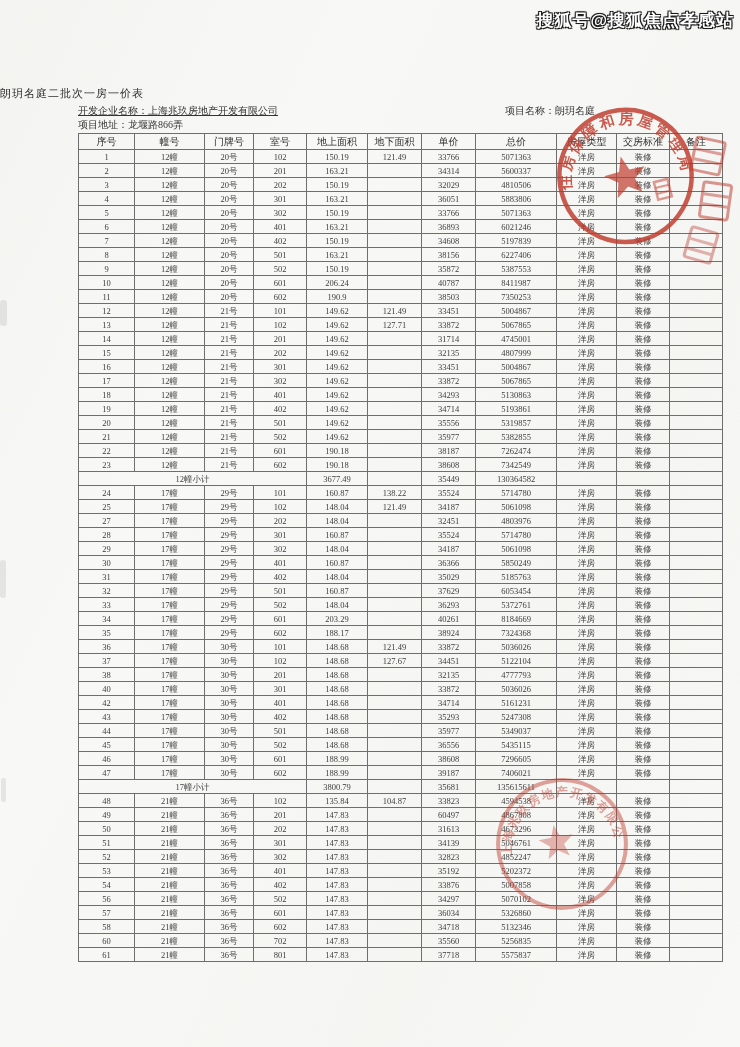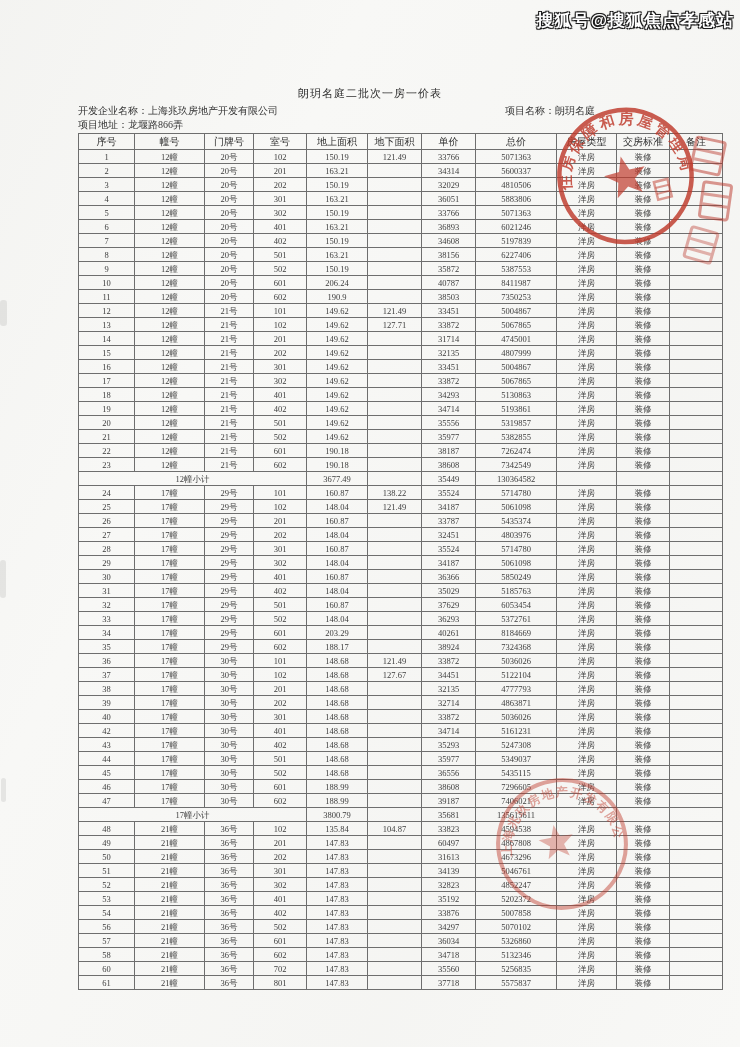--- a/index.html
+++ b/index.html
@@ -19,24 +19,24 @@
   .watermark{
     position:absolute;top:9px;right:6px;
     font-family:"Liberation Sans","DejaVu Sans",sans-serif;
     font-size:17px;font-weight:bold;letter-spacing:1px;
     color:#ffffff;
     text-shadow:-1px -1px 0 #1a1a1a,1px -1px 0 #1a1a1a,-1px 1px 0 #1a1a1a,1px 1px 0 #1a1a1a,0 0 2px #1a1a1a;
     z-index:30;
   }
   .doc-title{
     position:absolute;top:86px;left:0;width:100%;
-    text-align:center;font-size:11px;color:#2e2e2e;letter-spacing:1px;
+    text-align:left;font-size:11px;color:#2e2e2e;letter-spacing:1px;
   }
   .info-line{position:absolute;font-size:10px;color:#333;white-space:nowrap;}
-  .dev-line{top:104px;left:78px;}
+  .dev-line{top:104px;left:78px;text-decoration:underline;}
   .proj-line{top:104px;left:505px;}
   .addr-line{top:118px;left:78px;}
   table.price-table{
     position:absolute;top:133px;left:78px;width:644px;
     border-collapse:collapse;table-layout:fixed;
     font-size:8.5px;color:#3c3c3c;
   }
   .price-table th,.price-table td{
     border:1px solid #6e6e6e;
     padding:0;height:13px;line-height:12px;
@@ -431,33 +431,20 @@
           <td>102</td>
           <td>148.04</td>
           <td>121.49</td>
           <td>34187</td>
           <td>5061098</td>
           <td>洋房</td>
           <td>装修</td>
           <td></td>
         </tr>
         <tr>
-          <td>26</td>
-          <td>17幢</td>
-          <td>29号</td>
-          <td>201</td>
-          <td>160.87</td>
-          <td></td>
-          <td>33787</td>
-          <td>5435374</td>
-          <td>洋房</td>
-          <td>装修</td>
-          <td></td>
-        </tr>
-        <tr>
           <td>27</td>
           <td>17幢</td>
           <td>29号</td>
           <td>202</td>
           <td>148.04</td>
           <td></td>
           <td>32451</td>
           <td>4803976</td>
           <td>洋房</td>
           <td>装修</td>
@@ -595,33 +582,20 @@
         </tr>
         <tr>
           <td>38</td>
           <td>17幢</td>
           <td>30号</td>
           <td>201</td>
           <td>148.68</td>
           <td></td>
           <td>32135</td>
           <td>4777793</td>
-          <td>洋房</td>
-          <td>装修</td>
-          <td></td>
-        </tr>
-        <tr>
-          <td>39</td>
-          <td>17幢</td>
-          <td>30号</td>
-          <td>202</td>
-          <td>148.68</td>
-          <td></td>
-          <td>32714</td>
-          <td>4863871</td>
           <td>洋房</td>
           <td>装修</td>
           <td></td>
         </tr>
         <tr>
           <td>40</td>
           <td>17幢</td>
           <td>30号</td>
           <td>301</td>
           <td>148.68</td>

